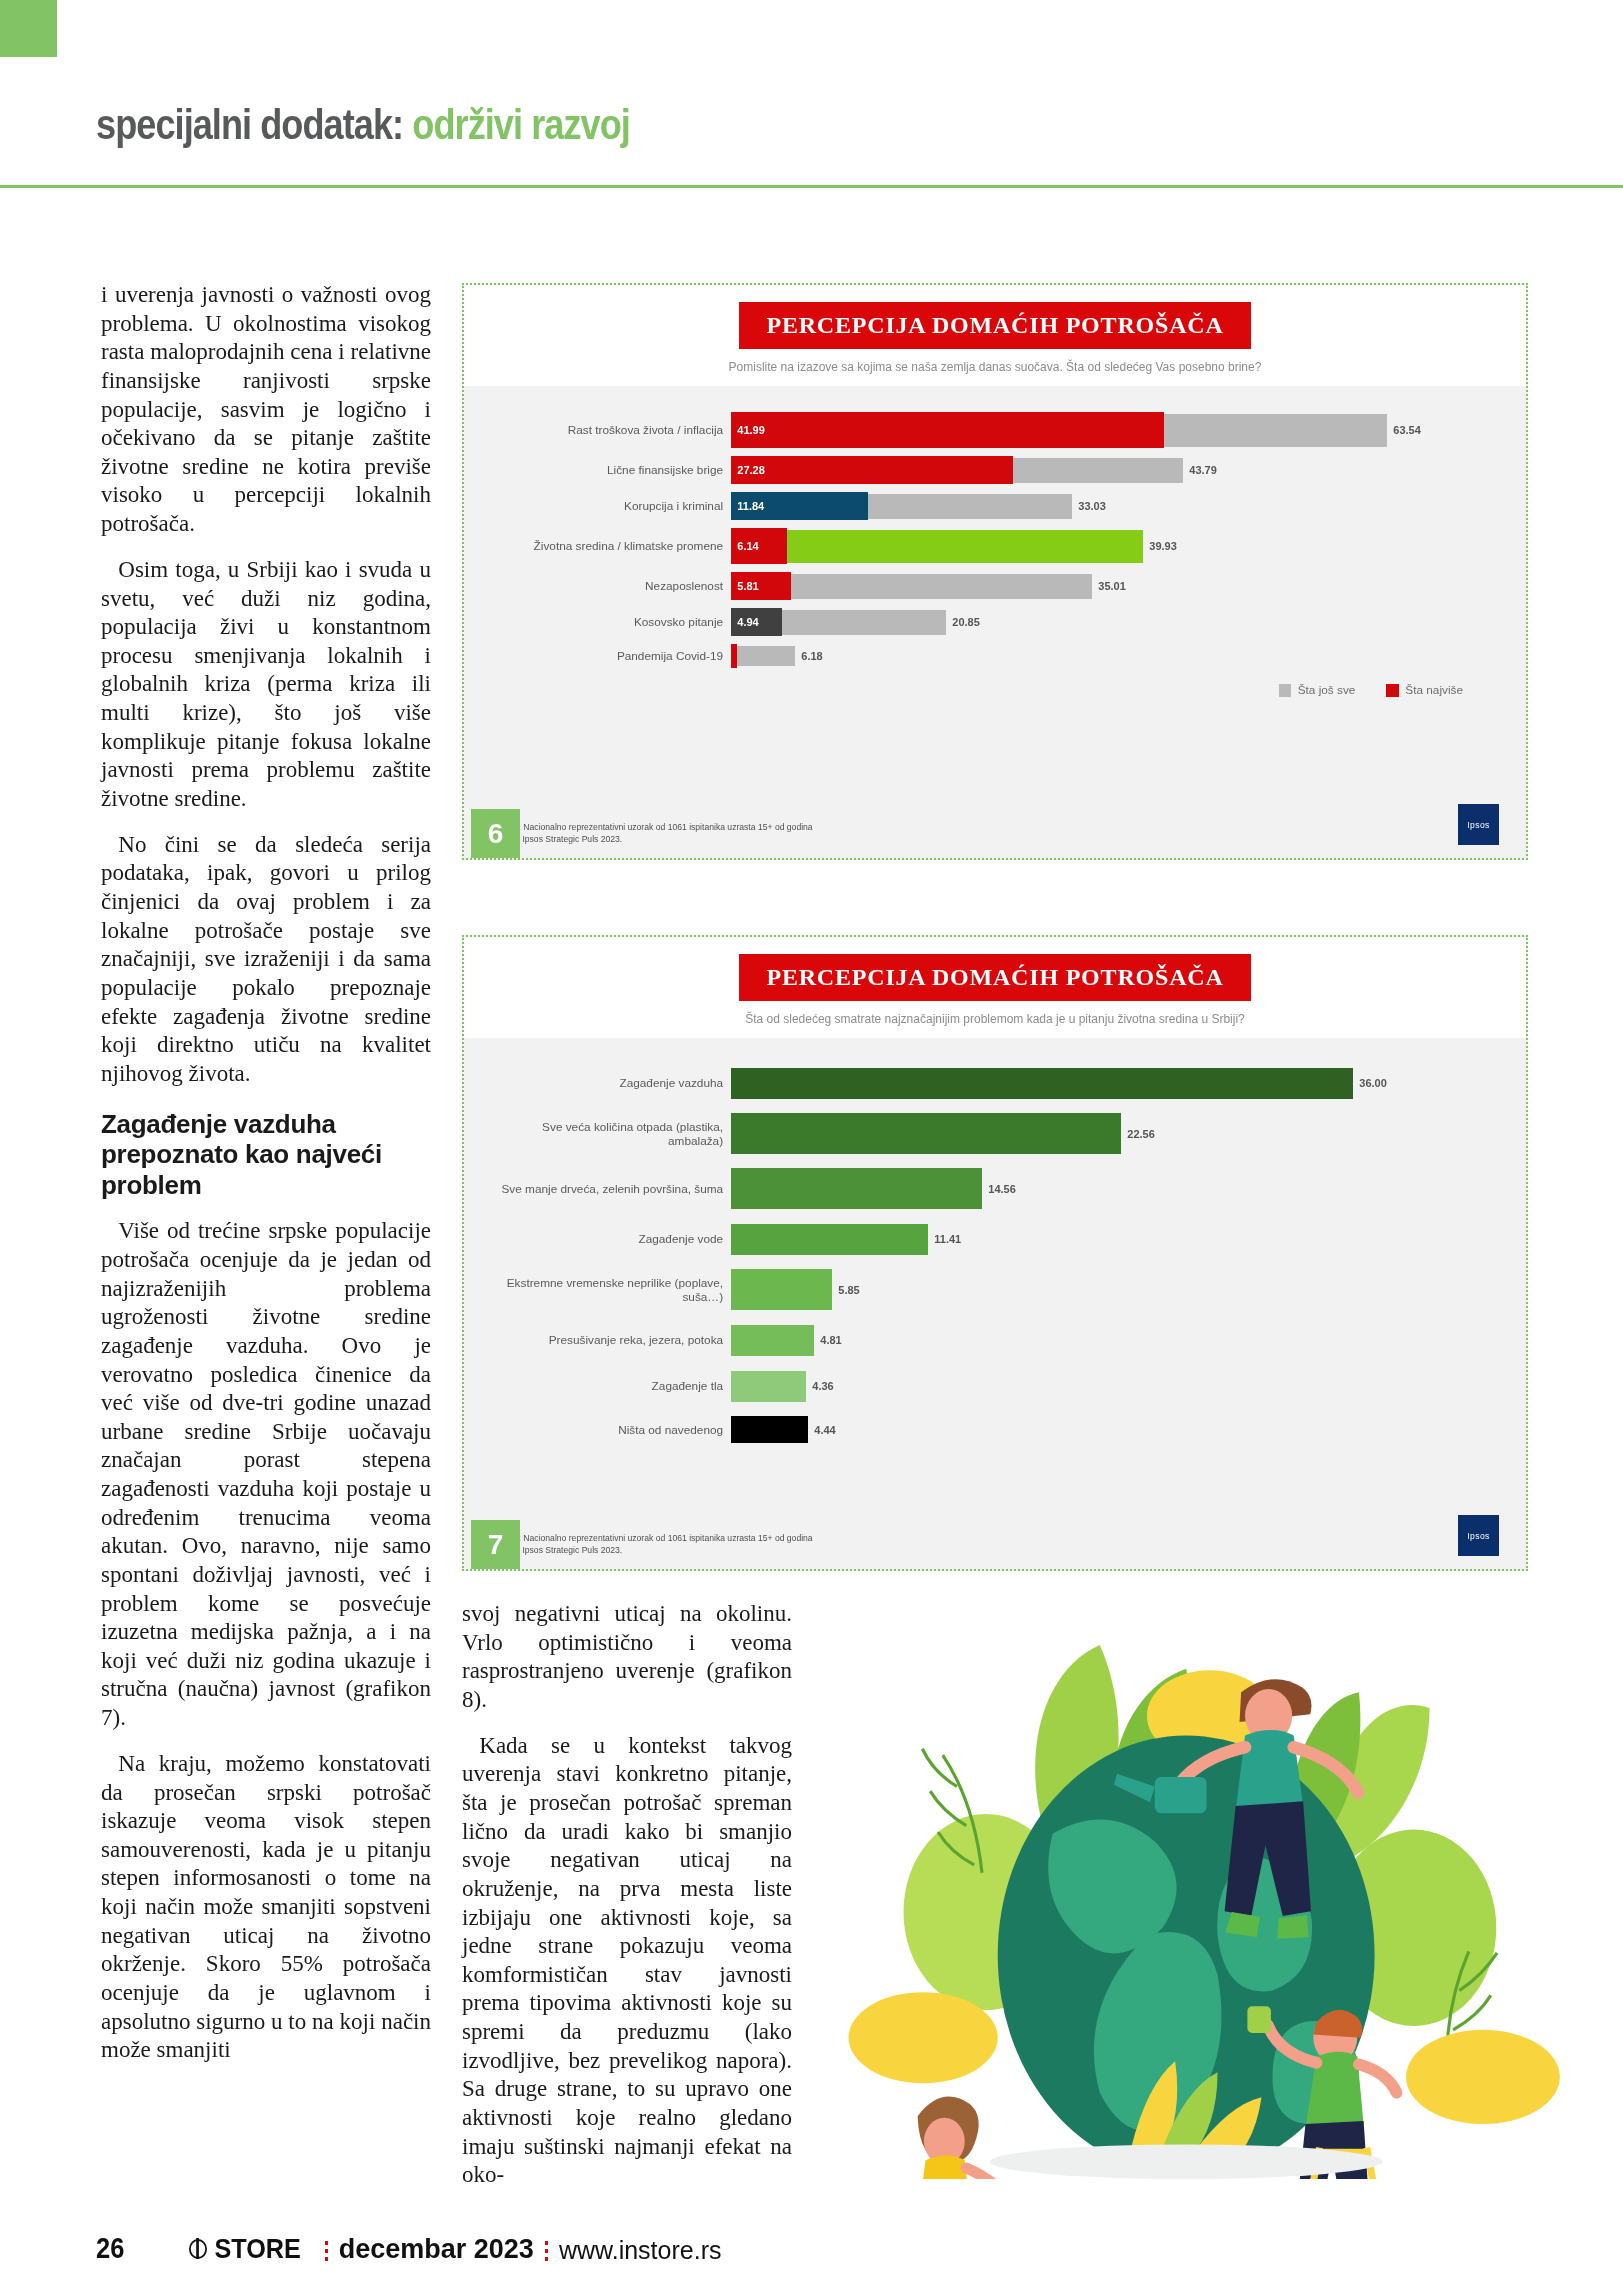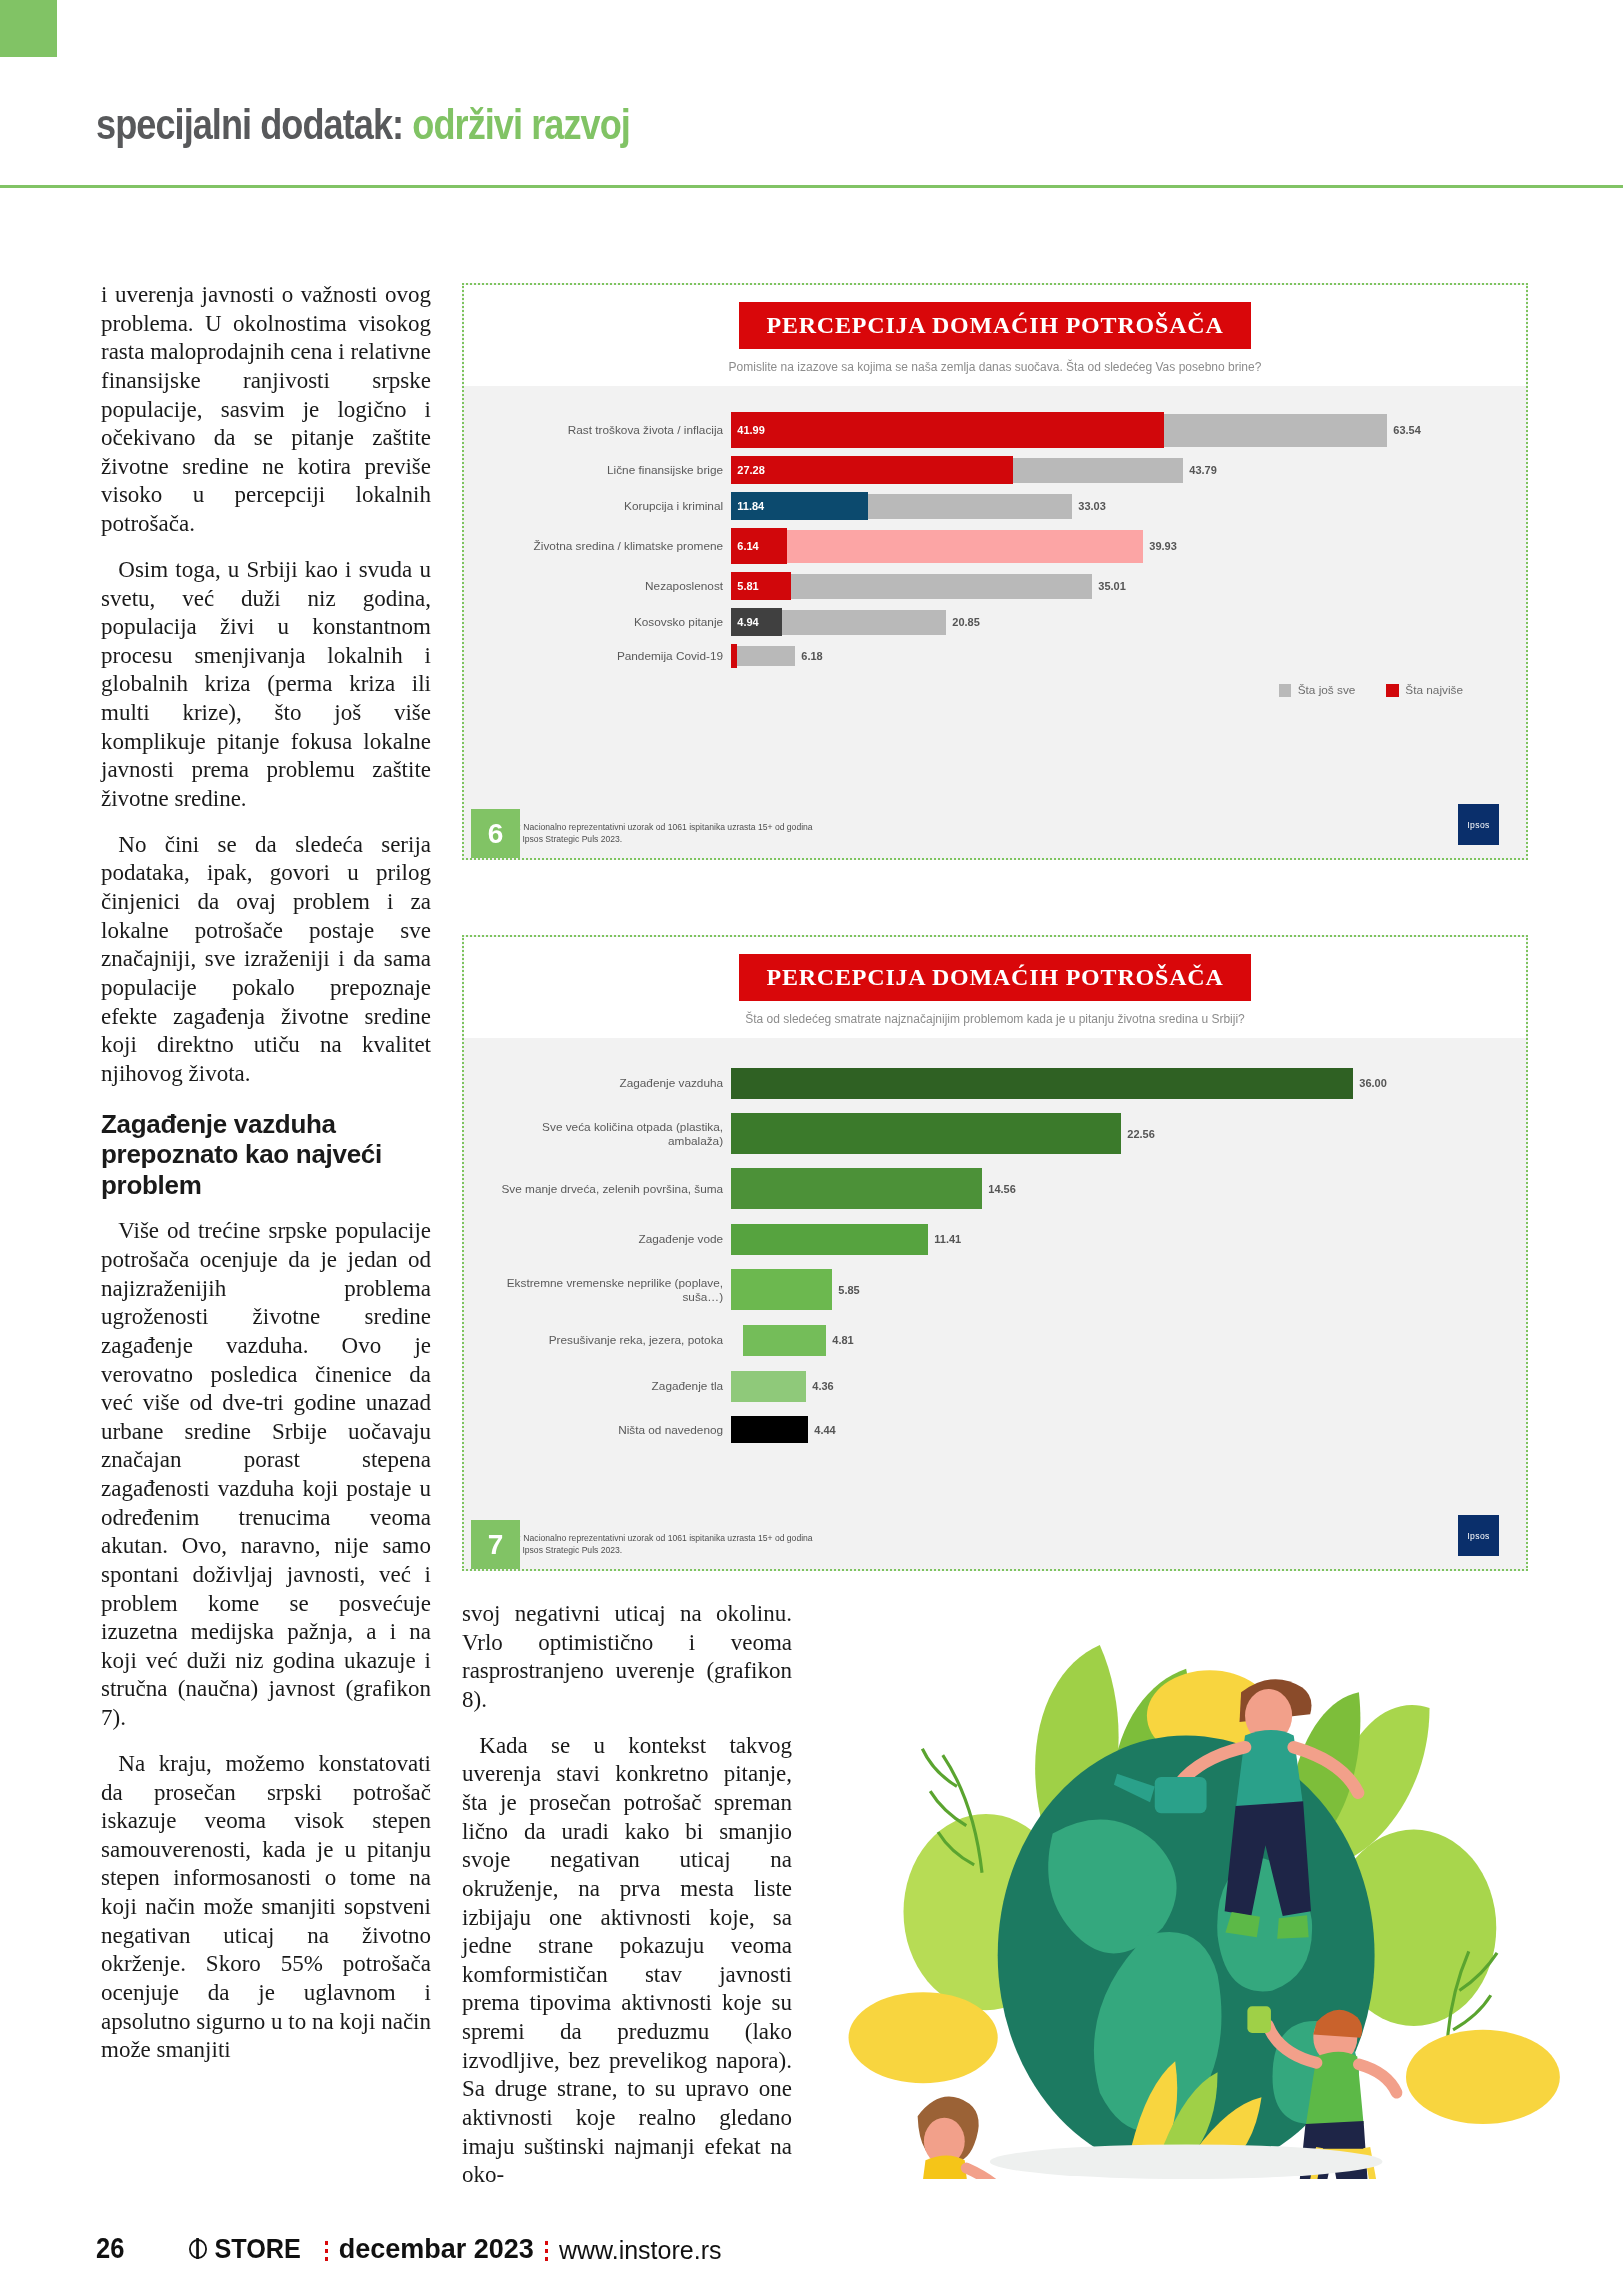--- a/index.html
+++ b/index.html
@@ -283,21 +283,21 @@
               <span class="val val-out">33.03</span>
             </div>
             <div class="bar" style="position: absolute; left: 0px; width: 137px; height: 28px; background: #0c4a6e;">
               <span class="val val-in">11.84</span>
             </div>
           </div>
         </div>
         <div class="bar-row" style="height: 44px;">
           <div class="bar-label">Životna sredina / klimatske promene</div>
           <div class="bar-track">
-            <div class="bar" style="position: absolute; left: 0px; width: 412px; height: 33px; background: #fca5a5;">
+            <div class="bar" style="position: absolute; left: 0px; width: 412px; height: 33px; background: #84cc16;">
               <span class="val val-out">39.93</span>
             </div>
             <div class="bar" style="position: absolute; left: 0px; width: 56px; height: 36px; background: rgb(209, 7, 11);">
               <span class="val val-in">6.14</span>
             </div>
           </div>
         </div>
         <div class="bar-row" style="height: 36px;">
           <div class="bar-label">Nezaposlenost</div>
           <div class="bar-track">
@@ -383,21 +383,21 @@
           </div>
         </div>
         <div class="bar-row" style="height: 55px;">
           <div class="bar-label">Ekstremne vremenske neprilike (poplave, suša…)</div>
           <div class="bar-track">
             <div class="bar" style="position: absolute; left: 0px; width: 101px; height: 41px; background: rgb(108, 184, 79);">
               <span class="val val-out">5.85</span>
             </div>
           </div>
         </div>
-        <div class="bar-row" style="height: 46px; gap: 12px;">
+        <div class="bar-row" style="height: 46px;">
           <div class="bar-label">Presušivanje reka, jezera, potoka</div>
           <div class="bar-track">
             <div class="bar" style="position: absolute; left: 0px; width: 83px; height: 31px; background: rgb(116, 189, 89);">
               <span class="val val-out">4.81</span>
             </div>
           </div>
         </div>
         <div class="bar-row" style="height: 46px;">
           <div class="bar-label">Zagađenje tla</div>
           <div class="bar-track">

